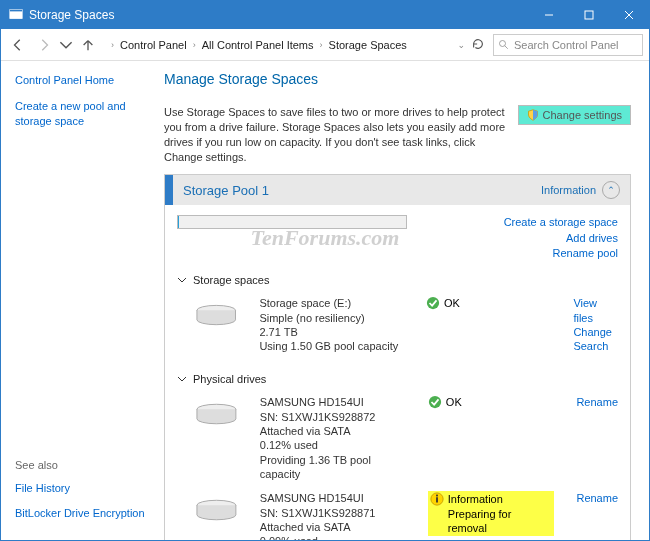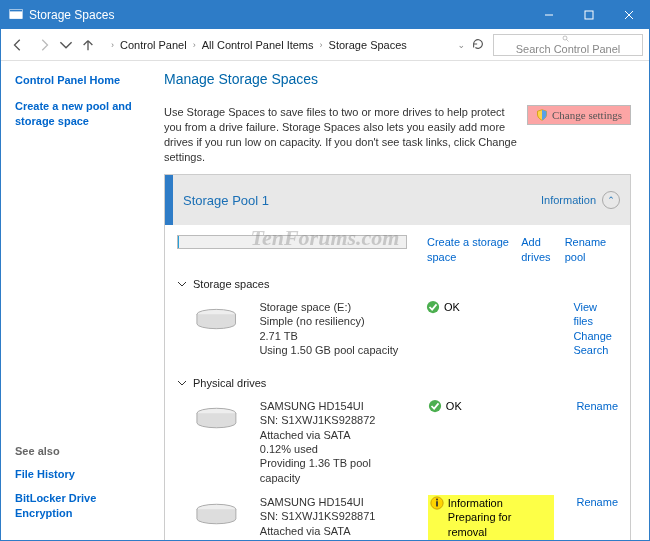--- a/index.html
+++ b/index.html
@@ -8,45 +8,45 @@
   .titlebar .title { flex: 1; font-size: 12px; }
   .titlebar .winbtn { width: 40px; height: 28px; display: flex; align-items: center; justify-content: center; color: #fff; font-size: 10px; }
   .titlebar .winbtn.close { background: rgba(255,255,255,0); }
   .navbar { height: 32px; border-bottom: 1px solid #e0e0e0; display: flex; align-items: center; padding: 0 6px; gap: 4px; }
   .navbtn { width: 22px; height: 22px; display: flex; align-items: center; justify-content: center; color: #555; }
   .navbtn svg { width: 14px; height: 14px; }
   .addrbar { flex: 1; display: flex; align-items: center; gap: 2px; color: #333; padding: 0 4px; }
   .crumb { color: #222; }
   .crumb-sep { color: #888; padding: 0 4px; font-size: 9px; }
   .refreshbox { display:flex; align-items:center; gap:6px; padding-right:4px;}
-  .searchbox { width: 150px; height: 22px; border: 1px solid #ccc; display: flex; align-items: center; padding: 0 4px; color: #888; flex-direction: column; }
+  .searchbox { width: 150px; height: 22px; border: 1px solid #ccc; display: flex; align-items: center; padding: 0 4px; color: #888; }
   .searchbox svg { width: 12px; height: 12px; margin-right: 4px; }
   .body { display: flex; height: calc(541px - 28px - 32px - 2px); }
-  .sidebar { width: 155px; padding: 12px 8px 8px 14px; display: flex; flex-direction: column; font-weight: bold; }
+  .sidebar { width: 155px; padding: 12px 8px 8px 14px; display: flex; flex-direction: column; }
   .sidelink { color: #0066cc; margin-bottom: 12px; line-height: 1.3; cursor: pointer; }
   .sidebar .spacer { flex: 1; }
   .sidebar .seealso { color: #666; margin-bottom: 10px; }
   .main { flex: 1; padding: 10px 18px 8px 8px; overflow: auto; }
   .main h1 { color: #0066aa; font-size: 14px; font-weight: normal; margin-bottom: 18px; }
   .desc-row { display:flex; gap:8px; align-items:flex-start; margin-bottom:10px;}
   .desc { color: #333; line-height: 1.35; flex:1; }
-  .changebtn { border:1px solid #bbb; background:#fca5a5; padding:3px 8px; display:flex; align-items:flex-start; gap:4px; color:#555; white-space:nowrap;font-family:Liberation Serif, serif; }
+  .changebtn { border:1px solid #bbb; background:#5eead4; padding:3px 8px; display:flex; align-items:flex-start; gap:4px; color:#555; white-space:nowrap; }
   .changebtn svg{width:12px;height:12px;}
   .poolbox { border: 1px solid #ccc; }
-  .poolhdr { background: #e8e8e8; border-left: 8px solid #2e7cc7; display: flex; align-items: center; padding: 16px 10px; }
+  .poolhdr { background: #e8e8e8; border-left: 8px solid #2e7cc7; display: flex; align-items: center; padding: 6px 10px; }
   .poolhdr .poolname { color: #1a6fb5; font-size: 13px; flex:1; }
   .poolhdr .info { color: #1a6fb5; margin-right:6px;}
   .collapse-circle{width:18px;height:18px;border:1px solid #aaa;border-radius:50%;display:flex;align-items:center;justify-content:center;color:#1a6fb5;font-size:9px;}
   .poolbody { padding: 10px 12px; }
   .usage-row{display:flex;gap:20px;}
   .usage-left{flex:1;}
   .progbar{width:230px;height:14px;border:1px solid #bbb;background:#f0f0f0;margin-bottom:4px;position:relative;}
   .progbar .fill{height:100%;width:0.5%;background:#26a0da;}
   .usage-txt{color:#333;}
-  .actionlinks{display:flex;flex-direction:row;gap:1px;align-items:flex-end;}
+  .actionlinks{display:flex;flex-direction:column;gap:1px;align-items:flex-end;}
   .actionlinks a{color:#0066cc;cursor:pointer;line-height:1.3;}
   .section-hdr{display:flex;align-items:center;gap:6px;margin:14px 0 6px 0;font-weight:normal;color:#222;}
   .section-hdr svg{width:10px;height:10px;}
   .item-row{display:flex;gap:22px;padding:4px 0 6px 18px;align-items:flex-start;}
   .drive-icon{width:44px;height:24px;margin-top:8px;}
   .item-info{width:150px;line-height:1.3;color:#333;}
   .item-status{width:130px;display:flex;align-items:flex-start;gap:4px;line-height:1.3;}
   .item-status.hl{background:#fdff47;padding:1px 2px;}
   .status-icon{width:14px;height:14px;flex-shrink:0;}
   .item-actions{display:flex;flex-direction:column;}

